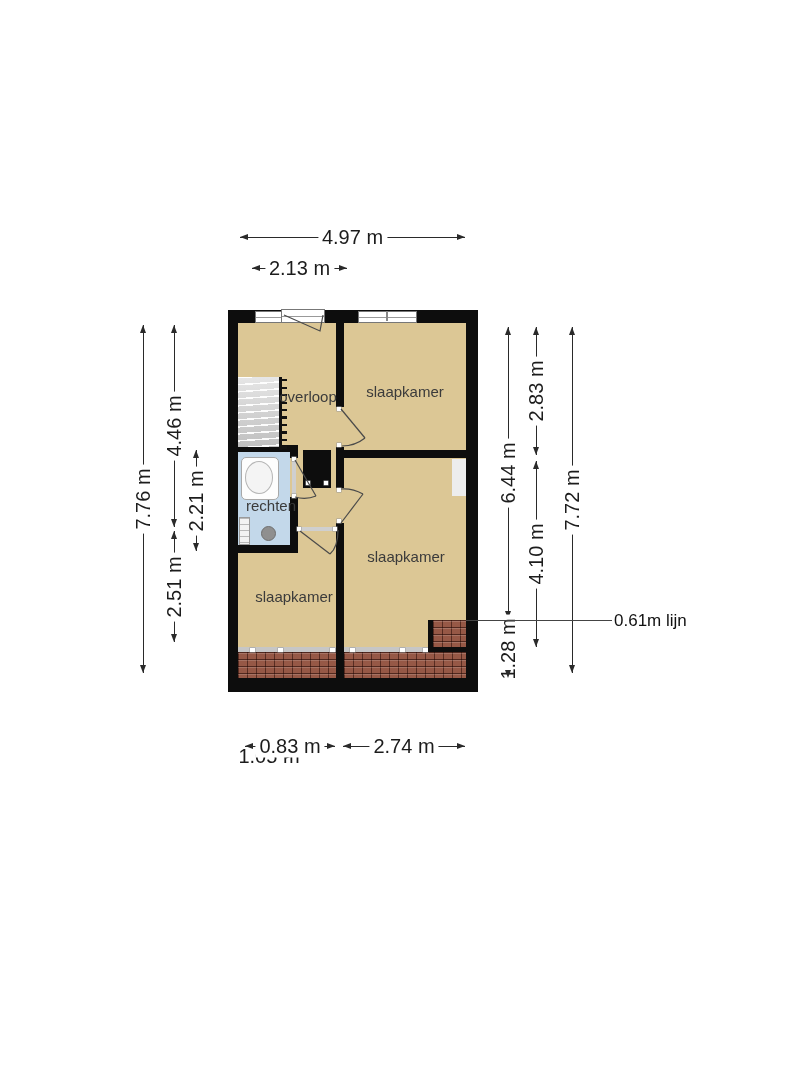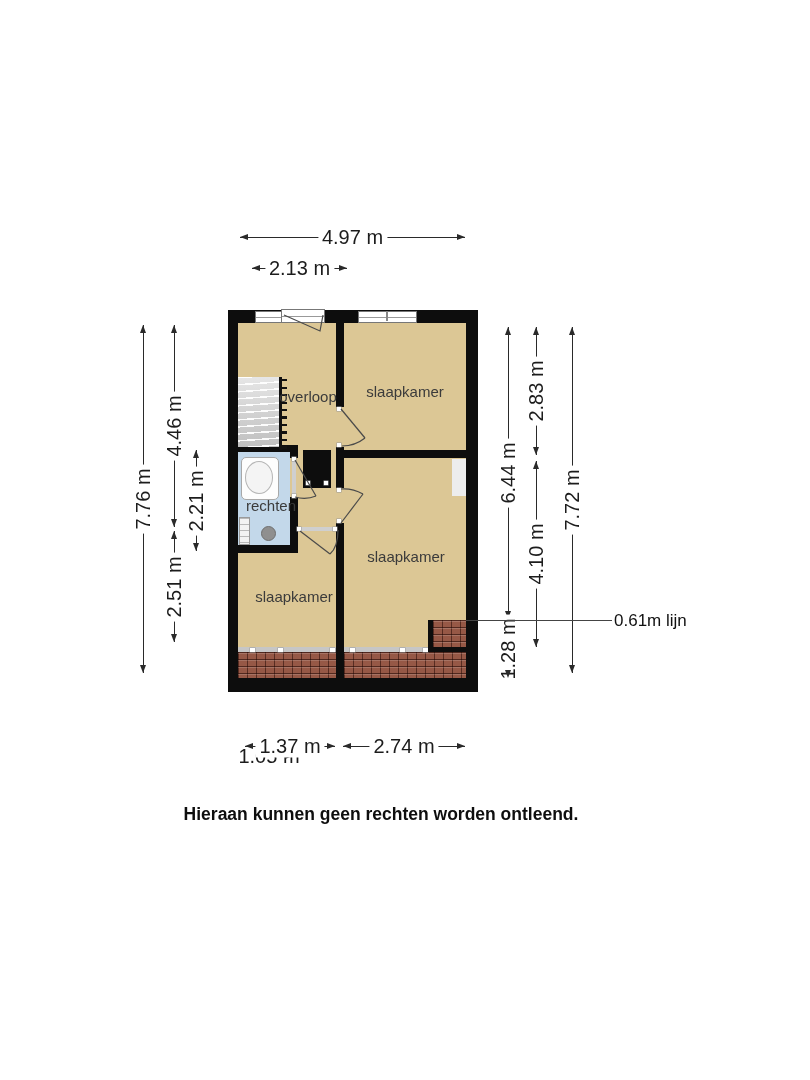--- a/index.html
+++ b/index.html
@@ -178,26 +178,25 @@
     <span class="lbl">7.72 m</span>
     </div>
   <div class="dim v" style="left:500px;top:620px;height:58px;">
     <span class="lbl">1.28 m</span>
     </div>
 
   <div class="dim h" style="left:245px;top:748px;width:48px;">
     <span class="lbl">1.05 m</span>
     </div>
   <div class="dim h" style="left:245px;top:738px;width:90px;">
-    <span class="lbl">1.37 m</span>
+    <span class="lbl">0.83 m</span>
     </div>
   <div class="dim h" style="left:343px;top:738px;width:122px;">
     <span class="lbl">2.74 m</span>
     </div>
 
   <div class="annot-line" style="left:466px;top:620px;width:146px;"></div>
   <div class="annot-label" style="left:614px;top:611px;">0.61m lijn</div>
 
   <div class="footer">
-    <div>Hieraan kunnen geen rechten worden ontleend.</div>
   </div>
 
 </div>
 
 </body></html>

